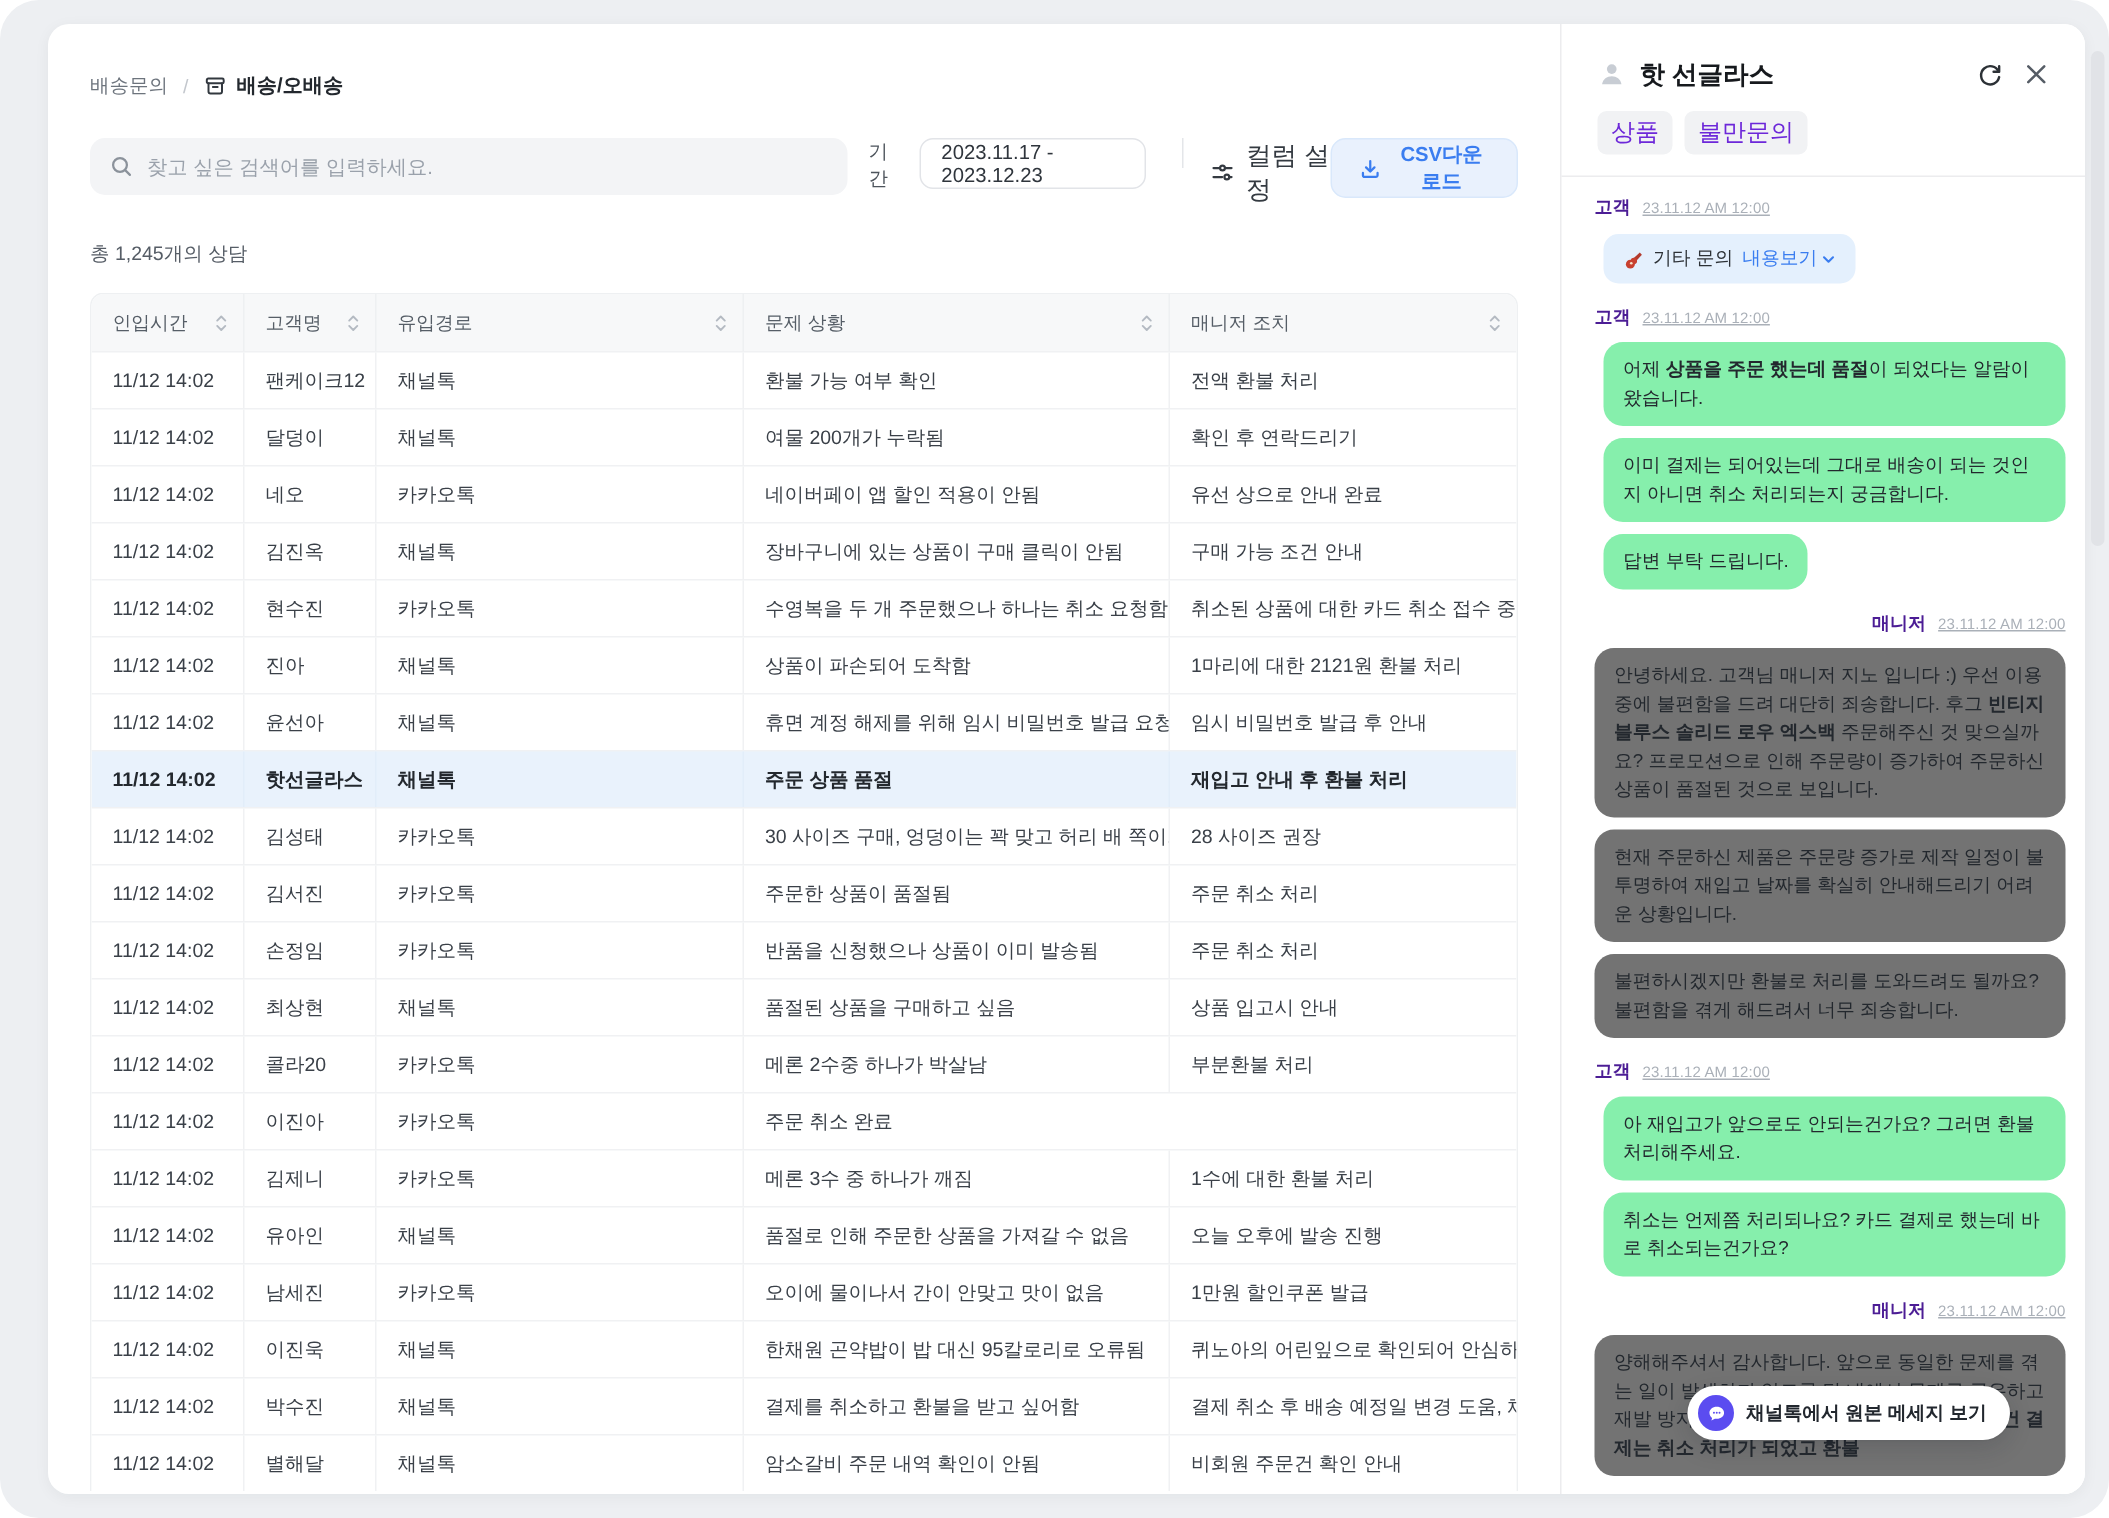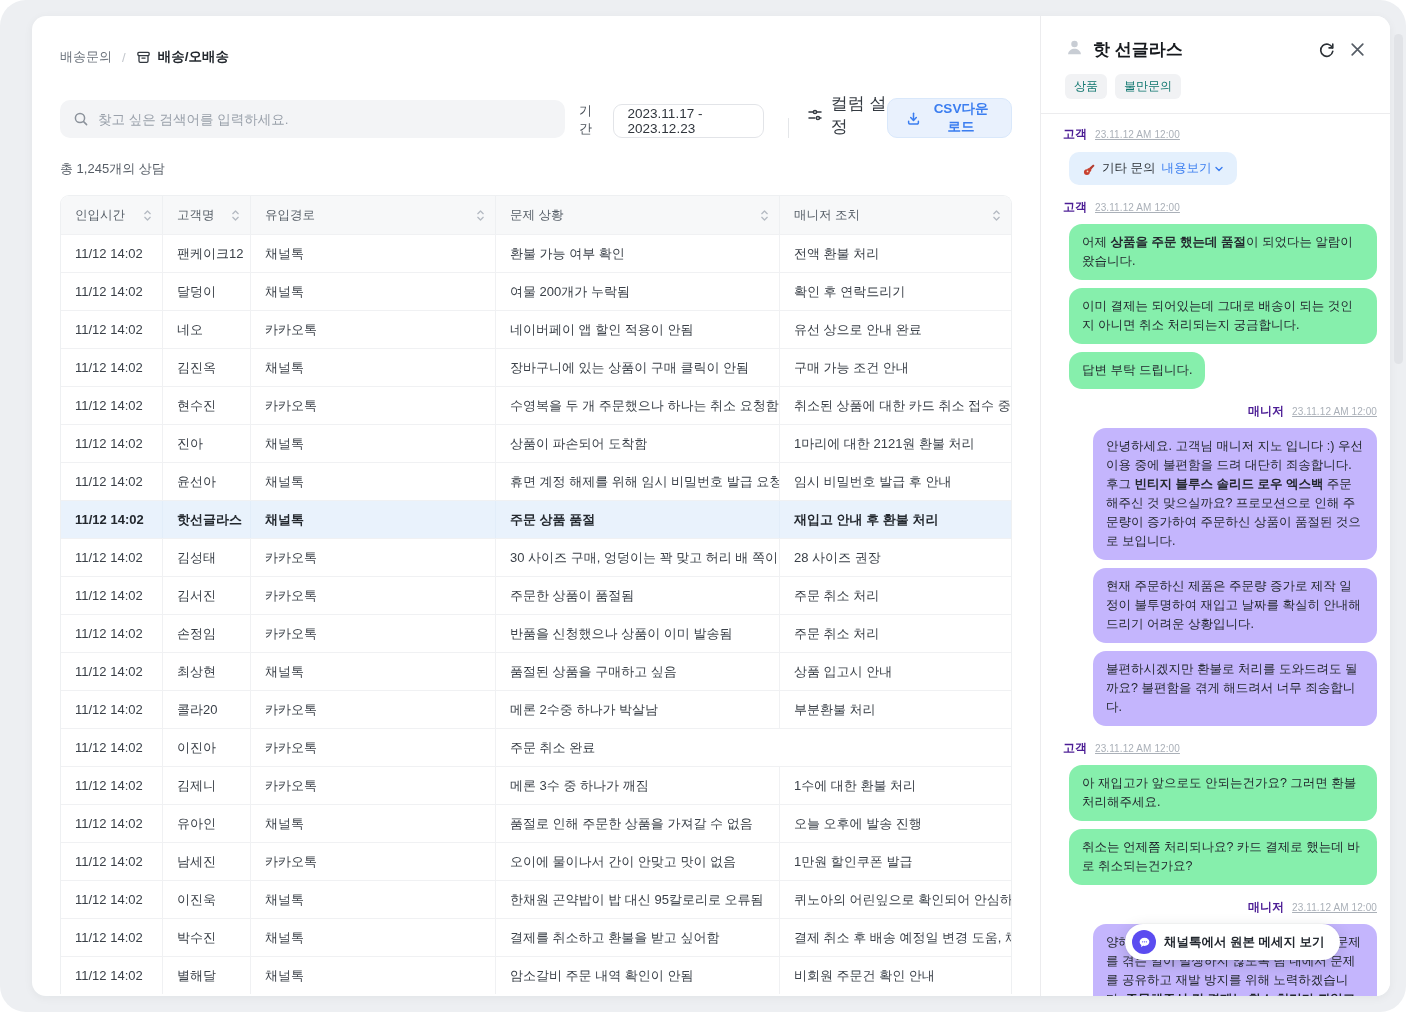--- a/index.html
+++ b/index.html
@@ -5,21 +5,21 @@
   * { margin:0; padding:0; box-sizing:border-box; }
   html,body { width:1406px; height:1012px; background:#fff; font-family:"Liberation Sans","DejaVu Sans",sans-serif; overflow:hidden; }
   .app-bg { position:absolute; inset:0; background:#edeff2; border-radius:26px; }
   .card { position:absolute; left:32px; top:16px; right:16px; bottom:16px; background:#fff; border-radius:14px; box-shadow:0 2px 10px rgba(20,30,40,.05); overflow:hidden; }
   
   .main { position:absolute; left:0; top:0; bottom:0; right:350px; padding:28px; overflow:hidden; }
   .crumbs { display:flex; align-items:center; gap:10px; font-size:13px; margin-top:4px; }
   .crumb-root { color:#6d747d; }
   .crumb-sep { color:#c3c7cd; }
   .crumb-cur { display:flex; align-items:center; gap:7px; color:#23282e; font-weight:600; font-size:13.5px; }
-  .toolbar { display:flex; align-items:flex-end; margin-top:26px; }
+  .toolbar { display:flex; align-items:flex-start; margin-top:26px; }
   .search { flex:0 0 505px; height:38px; background:#f3f4f6; border-radius:10px; display:flex; align-items:center; gap:9px; padding:0 13px; }
   .search input { border:0; background:transparent; outline:none; font-size:13.5px; color:#343a40; width:100%; font-family:inherit; }
   .search input::placeholder { color:#9aa1ab; }
   .period-label { font-size:13px; color:#4d545c; margin-left:14px; }
   .date-box { margin-left:12px; height:34px; border:1px solid #e2e4e8; border-radius:9px; padding:0 14px; display:flex; align-items:center; font-size:13.5px; color:#2f353c; font-weight:500; background:#fff; }
   .vline { width:1px; height:20px; background:#e4e6e9; margin:0 18px 0 24px; }
   .colset { display:flex; align-items:center; gap:8px; font-size:17px; color:#343a41; cursor:pointer; }
   .csv-btn { margin-left:auto; height:40px; background:#e9f1fd; border:1px solid #d9e8fb; border-radius:10px; color:#3a7df0; font-size:13.5px; font-weight:600; display:flex; align-items:center; gap:8px; padding:0 18px; cursor:pointer; }
   .total { margin-top:22px; font-size:13px; color:#565d66; }
   
@@ -28,36 +28,36 @@
   .t-head > div { display:flex; align-items:center; justify-content:space-between; padding:0 10px 0 14px; font-size:12.5px; color:#565e67; border-right:1px solid #eef0f2; }
   .t-head > div:last-child { border-right:0; }
   .t-row { display:grid; grid-template-columns:102px 88px 245px 284px 1fr; height:38px; border-top:1px solid #f0f1f3; cursor:pointer; background:#fff; }
   .t-row > div { display:flex; align-items:center; padding:0 12px 0 14px; font-size:13px; color:#3a4048; border-right:1px solid #f0f1f3; white-space:nowrap; overflow:hidden; }
   .t-row > div:last-child { border-right:0; }
   .t-row.hl { background:#e9f2fc; }
   .t-row.hl > div { font-weight:700; color:#23282e; border-right-color:#e2edf9; }
   
   .chat { position:absolute; right:0; top:0; bottom:0; width:350px; border-left:1px solid #ececee; display:flex; flex-direction:column; background:#fff; }
   .chat-head { padding:22px 22px 0 24px; }
-  .chat-title-row { display:flex; align-items:flex-start; gap:9px; }
+  .chat-title-row { display:flex; align-items:center; gap:9px; }
   .chat-title { font-size:17px; font-weight:700; color:#16191d; flex:1; }
   .icon-btn { width:22px; height:22px; display:flex; align-items:center; justify-content:center; cursor:pointer; }
   .tag-row { display:flex; gap:8px; margin:13px 0 14px; }
-  .tag { background:#f1f2f4; border-radius:6px; padding:4px 9px; font-size:12px; color:#0f766e; }
+  .tag { background:#f1f2f4; border-radius:6px; padding:4px 9px; font-size:16px; color:#6d28d9; }
   .chat-div { height:1px; background:#ececee; }
   .msgs { flex:1; overflow:hidden; position:relative; padding:12px 13px 0 22px; }
   .grp { margin-top:14px; }
   .grp:first-child { margin-top:0; }
   .grp-meta { display:flex; align-items:baseline; gap:8px; font-size:12px; }
   .grp.mgr .grp-meta { justify-content:flex-end; }
   .who { font-weight:700; color:#4c1d95; }
   .ts { font-size:10px; color:#aab0b8; letter-spacing:.1px;text-decoration:underline; }
   .bubble { margin-top:8px; border-radius:13px; padding:9px 13px; font-size:12.5px; line-height:1.52; color:#23282e; width:fit-content; max-width:315px; }
   .grp.cust .bubble { background:#86efac; margin-left:6px; }
-  .grp.mgr  .bubble { background:#c4b5fd; margin-left:30px; }
+  .grp.mgr  .bubble { background:#737373; }
   .bubble b { font-weight:700; }
   .inq-pill { margin-top:9px; margin-left:6px; background:#e4f0fd; border-radius:10px; padding:8px 13px; display:flex; align-items:flex-end; gap:6px; font-size:12.5px; color:#2c3136; width:fit-content; cursor:pointer; }
   .see-link { color:#3a7df0; display:flex; align-items:center; gap:3px; font-size:12.5px; }
   .float-pill { position:absolute; left:84px; bottom:36px; background:#fff; border-radius:999px; box-shadow:0 5px 16px rgba(25,32,45,.16), 0 0 0 1px rgba(25,32,45,.03); display:flex; align-items:center; gap:8px; padding:6px 16px 6px 7px; font-size:12.5px; font-weight:700; color:#22272e; cursor:pointer; white-space:nowrap; }
   .dot-circle { width:24px; height:24px; border-radius:50%; background:#5b4cf0; display:flex; align-items:center; justify-content:center; }
   .scroll-thumb { position:absolute; right:3px; top:34px; width:9px; height:330px; border-radius:5px; background:#e1e3e7; }
   svg { display:block; }
 </style>
 </head>
 <body>

